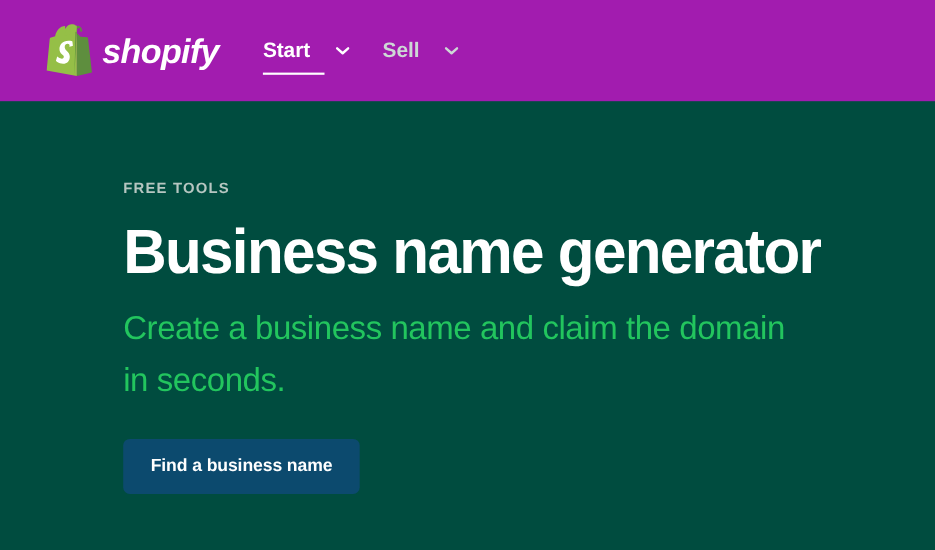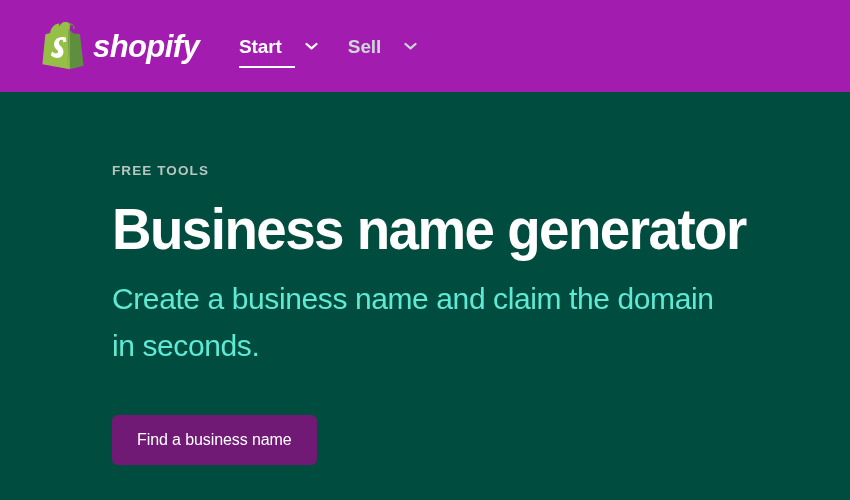--- a/index.html
+++ b/index.html
@@ -149,36 +149,36 @@
     font-size: 57px;
     font-weight: bold;
     line-height: 1.03;
     letter-spacing: -1.6px;
     margin: 22px 0 0 0;
     transform: scaleX(0.96);
     transform-origin: left center;
   }
 
   .subhead {
-    color: #5eead4;
+    color: #22c55e;
     font-size: 30px;
     font-weight: normal;
     line-height: 1.56;
     letter-spacing: -0.4px;
-    margin: 18px 0 16px 0;
+    margin: 18px 0 0 0;
     max-width: 625px;
   }
 
   .cta {
     display: inline-block;
     margin-top: 29px;
-    background: #701a75;
+    background: #0c4a6e;
     color: #ffffff;
     font-size: 16px;
-    font-weight: normal;
+    font-weight: bold;
     letter-spacing: -0.1px;
     line-height: 1;
     padding: 17px 25px;
     border: none;
     border-radius: 6px;
     cursor: pointer;
     font-family: "Liberation Sans", sans-serif;
   }
 </style>
 </head>

